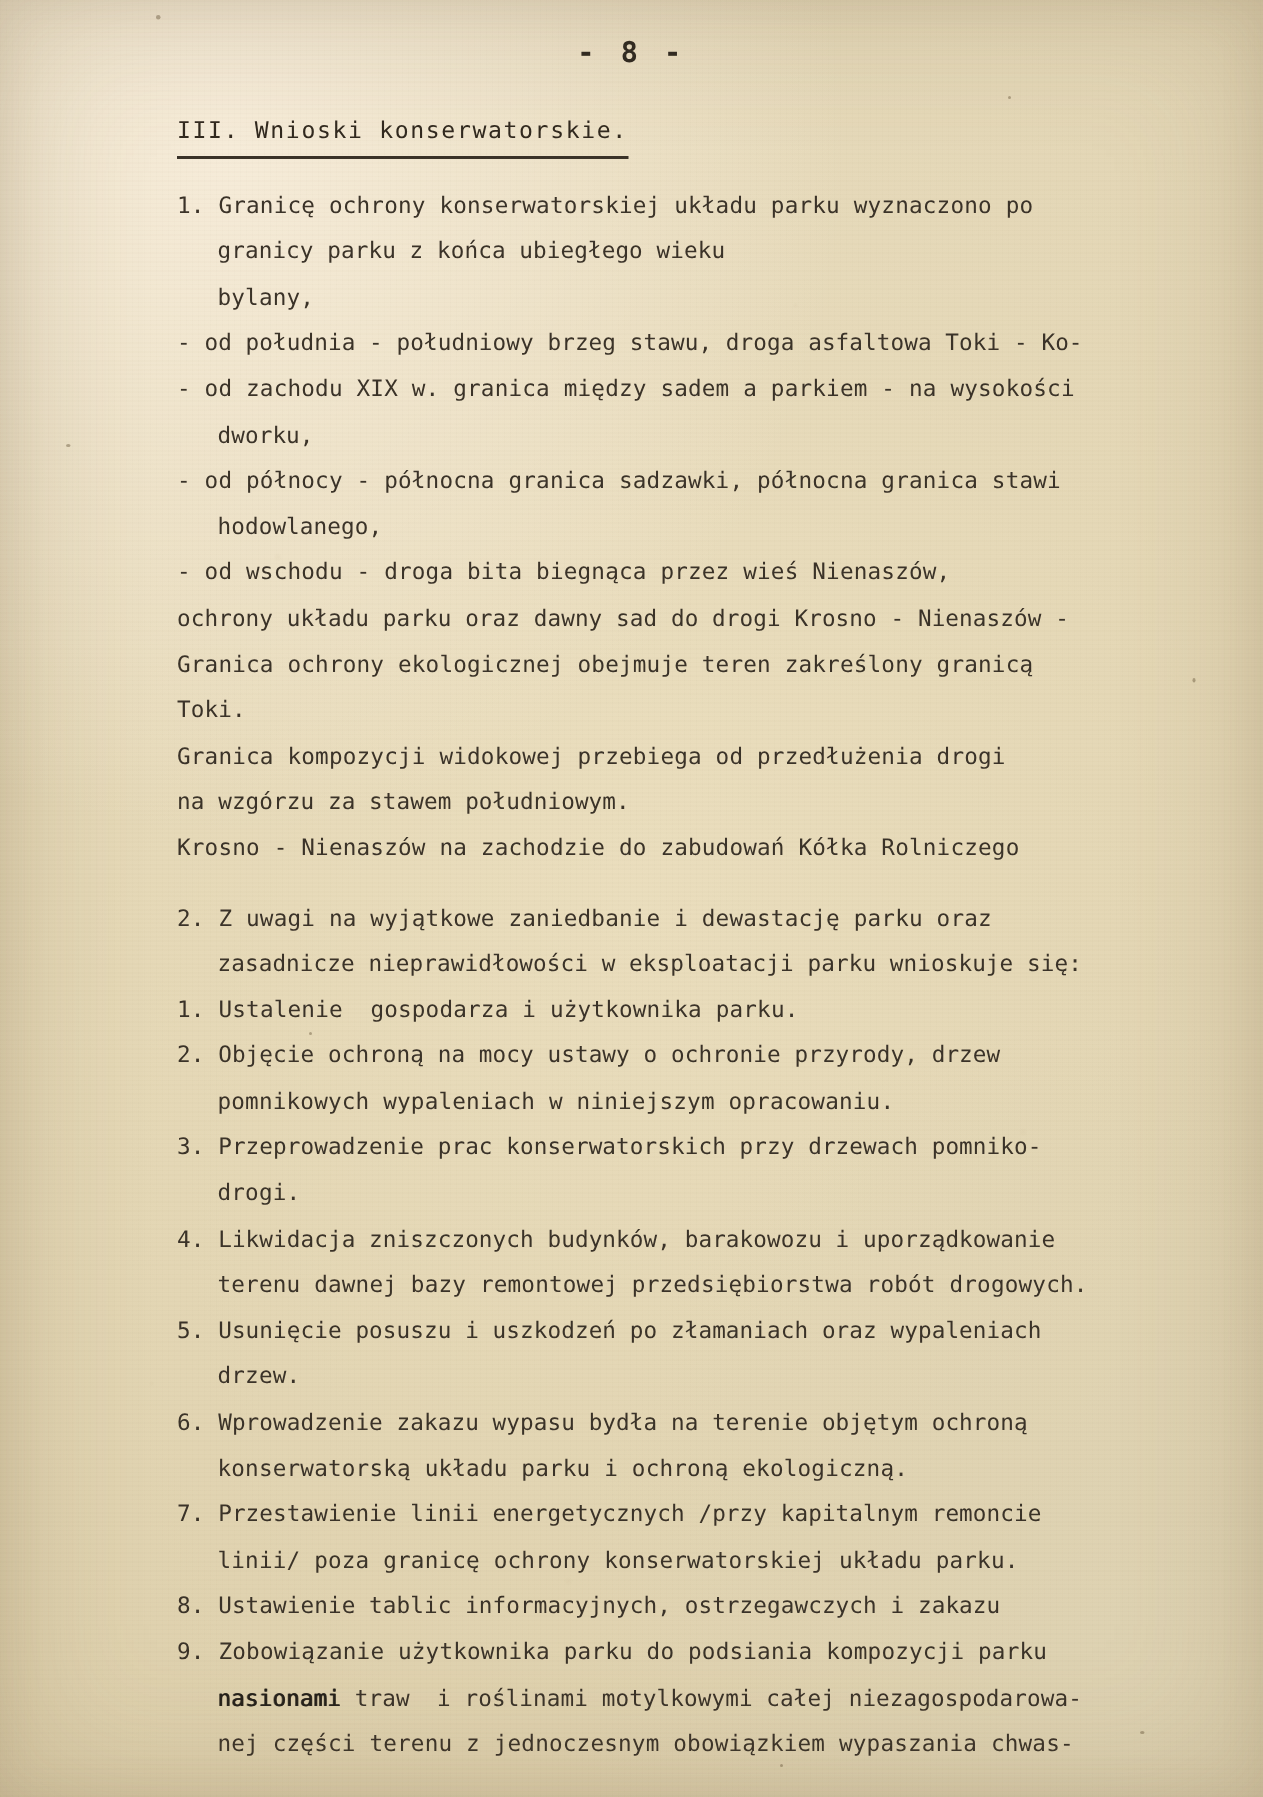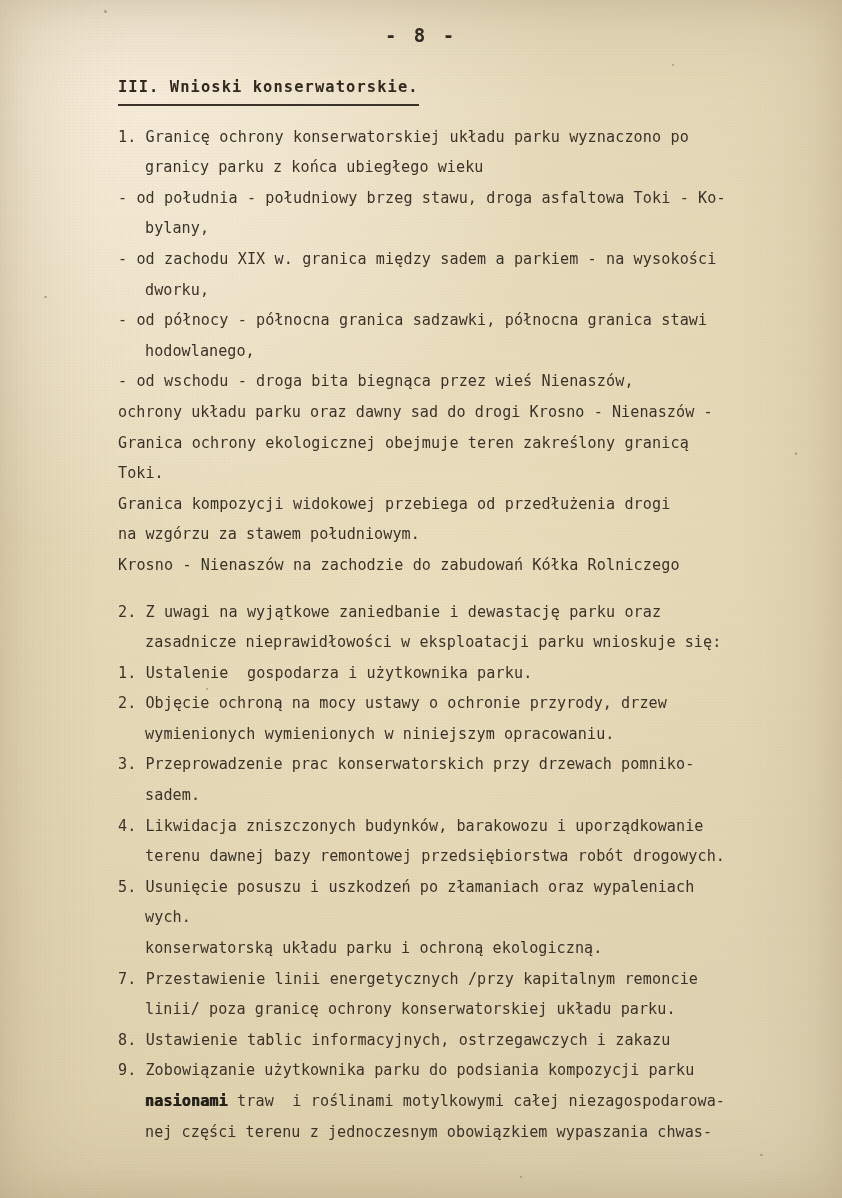--- a/index.html
+++ b/index.html
@@ -73,34 +73,33 @@
   }
 
   .heading {
     display: inline-block;
     font-size: 15.4px;
     letter-spacing: 1.1px;
     border-bottom: 2px solid #3a3228;
     padding-bottom: 1px;
     margin-bottom: 16px;
     color: #31291f;
-    font-weight: bold;
   }
 
   .block { margin: 0; padding: 0; }
 
   .ln { white-space: pre; display: block; }
 
   
   .ind1 { padding-left: 27px; }
   .ind-num { padding-left: 0px; }
   .gap-md { height: 16px; }
 
   .strikeover {
-    font-weight: bold;
+    font-weight: normal;
     color: #24201a;
     text-shadow: 0.4px 0 0 rgba(40,34,26,0.9), -0.4px 0 0 rgba(40,34,26,0.55);
     text-align: center;
   }
 
   
   .ln:nth-child(odd)  { letter-spacing: 0.12px; }
   .ln:nth-child(even) { letter-spacing: 0.06px; }
 </style>
 </head>
@@ -110,22 +109,22 @@
 
   <div class="pageno">- 8 -</div>
 
   <div class="content">
 
     <div class="heading">III. Wnioski konserwatorskie.</div>
 
     <div class="block">
       <span class="ln ind-num">1. Granicę ochrony konserwatorskiej układu parku wyznaczono po</span>
       <span class="ln ind1">granicy parku z końca ubiegłego wieku</span>
+      <span class="ln ind1">bylany,</span>
       <span class="ln ind-num">- od południa - południowy brzeg stawu, droga asfaltowa Toki - Ko-</span>
-      <span class="ln ind1">bylany,</span>
       <span class="ln ind-num">- od zachodu XIX w. granica między sadem a parkiem - na wysokości</span>
       <span class="ln ind1">dworku,</span>
       <span class="ln ind-num">- od północy - północna granica sadzawki, północna granica stawi</span>
       <span class="ln ind1">hodowlanego,</span>
       <span class="ln ind-num">- od wschodu - droga bita biegnąca przez wieś Nienaszów,</span>
       <span class="ln" style="padding-left:0px">ochrony układu parku oraz dawny sad do drogi Krosno - Nienaszów -</span>
       <span class="ln" style="padding-left:0px">Granica ochrony ekologicznej obejmuje teren zakreślony granicą</span>
       <span class="ln" style="padding-left:0px">Toki.</span>
       <span class="ln" style="padding-left:0px">Granica kompozycji widokowej przebiega od przedłużenia drogi</span>
       <span class="ln" style="padding-left:0px">na wzgórzu za stawem południowym.</span>
@@ -137,31 +136,32 @@
     <div class="block">
       <span class="ln ind-num">2. Z uwagi na wyjątkowe zaniedbanie i dewastację parku oraz</span>
       <span class="ln ind1">zasadnicze nieprawidłowości w eksploatacji parku wnioskuje się:</span>
     </div>
 
     <div class="block">
 
       <span class="ln ind-num"><span>1.</span> <span>Ustalenie  gospodarza i użytkownika parku.</span></span>
 
       <span class="ln ind-num"><span>2.</span> <span>Objęcie ochroną na mocy ustawy o ochronie przyrody, drzew</span></span>
-      <span class="ln ind1">wymienionych wymienionych w niniejszym opracowaniu.</span>
+      <span class="ln ind1">pomnikowych wypaleniach w niniejszym opracowaniu.</span>
 
       <span class="ln ind-num"><span>3.</span> <span>Przeprowadzenie prac konserwatorskich przy drzewach pomniko-</span></span>
-      <span class="ln ind1">sadem.</span>
+      <span class="ln ind1">drogi.</span>
 
       <span class="ln ind-num"><span>4.</span> <span>Likwidacja zniszczonych budynków, barakowozu i uporządkowanie</span></span>
       <span class="ln ind1">terenu dawnej bazy remontowej przedsiębiorstwa robót drogowych.</span>
 
       <span class="ln ind-num"><span>5.</span> <span>Usunięcie posuszu i uszkodzeń po złamaniach oraz wypaleniach</span></span>
-      <span class="ln ind1">wych.</span>
+      <span class="ln ind1">drzew.</span>
 
+      <span class="ln ind-num"><span>6.</span> <span>Wprowadzenie zakazu wypasu bydła na terenie objętym ochroną</span></span>
       <span class="ln ind1">konserwatorską układu parku i ochroną ekologiczną.</span>
 
       <span class="ln ind-num"><span>7.</span> <span>Przestawienie linii energetycznych /przy kapitalnym remoncie</span></span>
       <span class="ln ind1">linii/ poza granicę ochrony konserwatorskiej układu parku.</span>
 
       <span class="ln ind-num"><span>8.</span> <span>Ustawienie tablic informacyjnych, ostrzegawczych i zakazu</span></span>
 
       <span class="ln ind-num"><span>9.</span> <span>Zobowiązanie użytkownika parku do podsiania kompozycji parku</span></span>
       <span class="ln ind1"><span class="strikeover">nasionami</span><span> traw  i roślinami motylkowymi całej niezagospodarowa-</span></span>
       <span class="ln ind1">nej części terenu z jednoczesnym obowiązkiem wypaszania chwas-</span>

